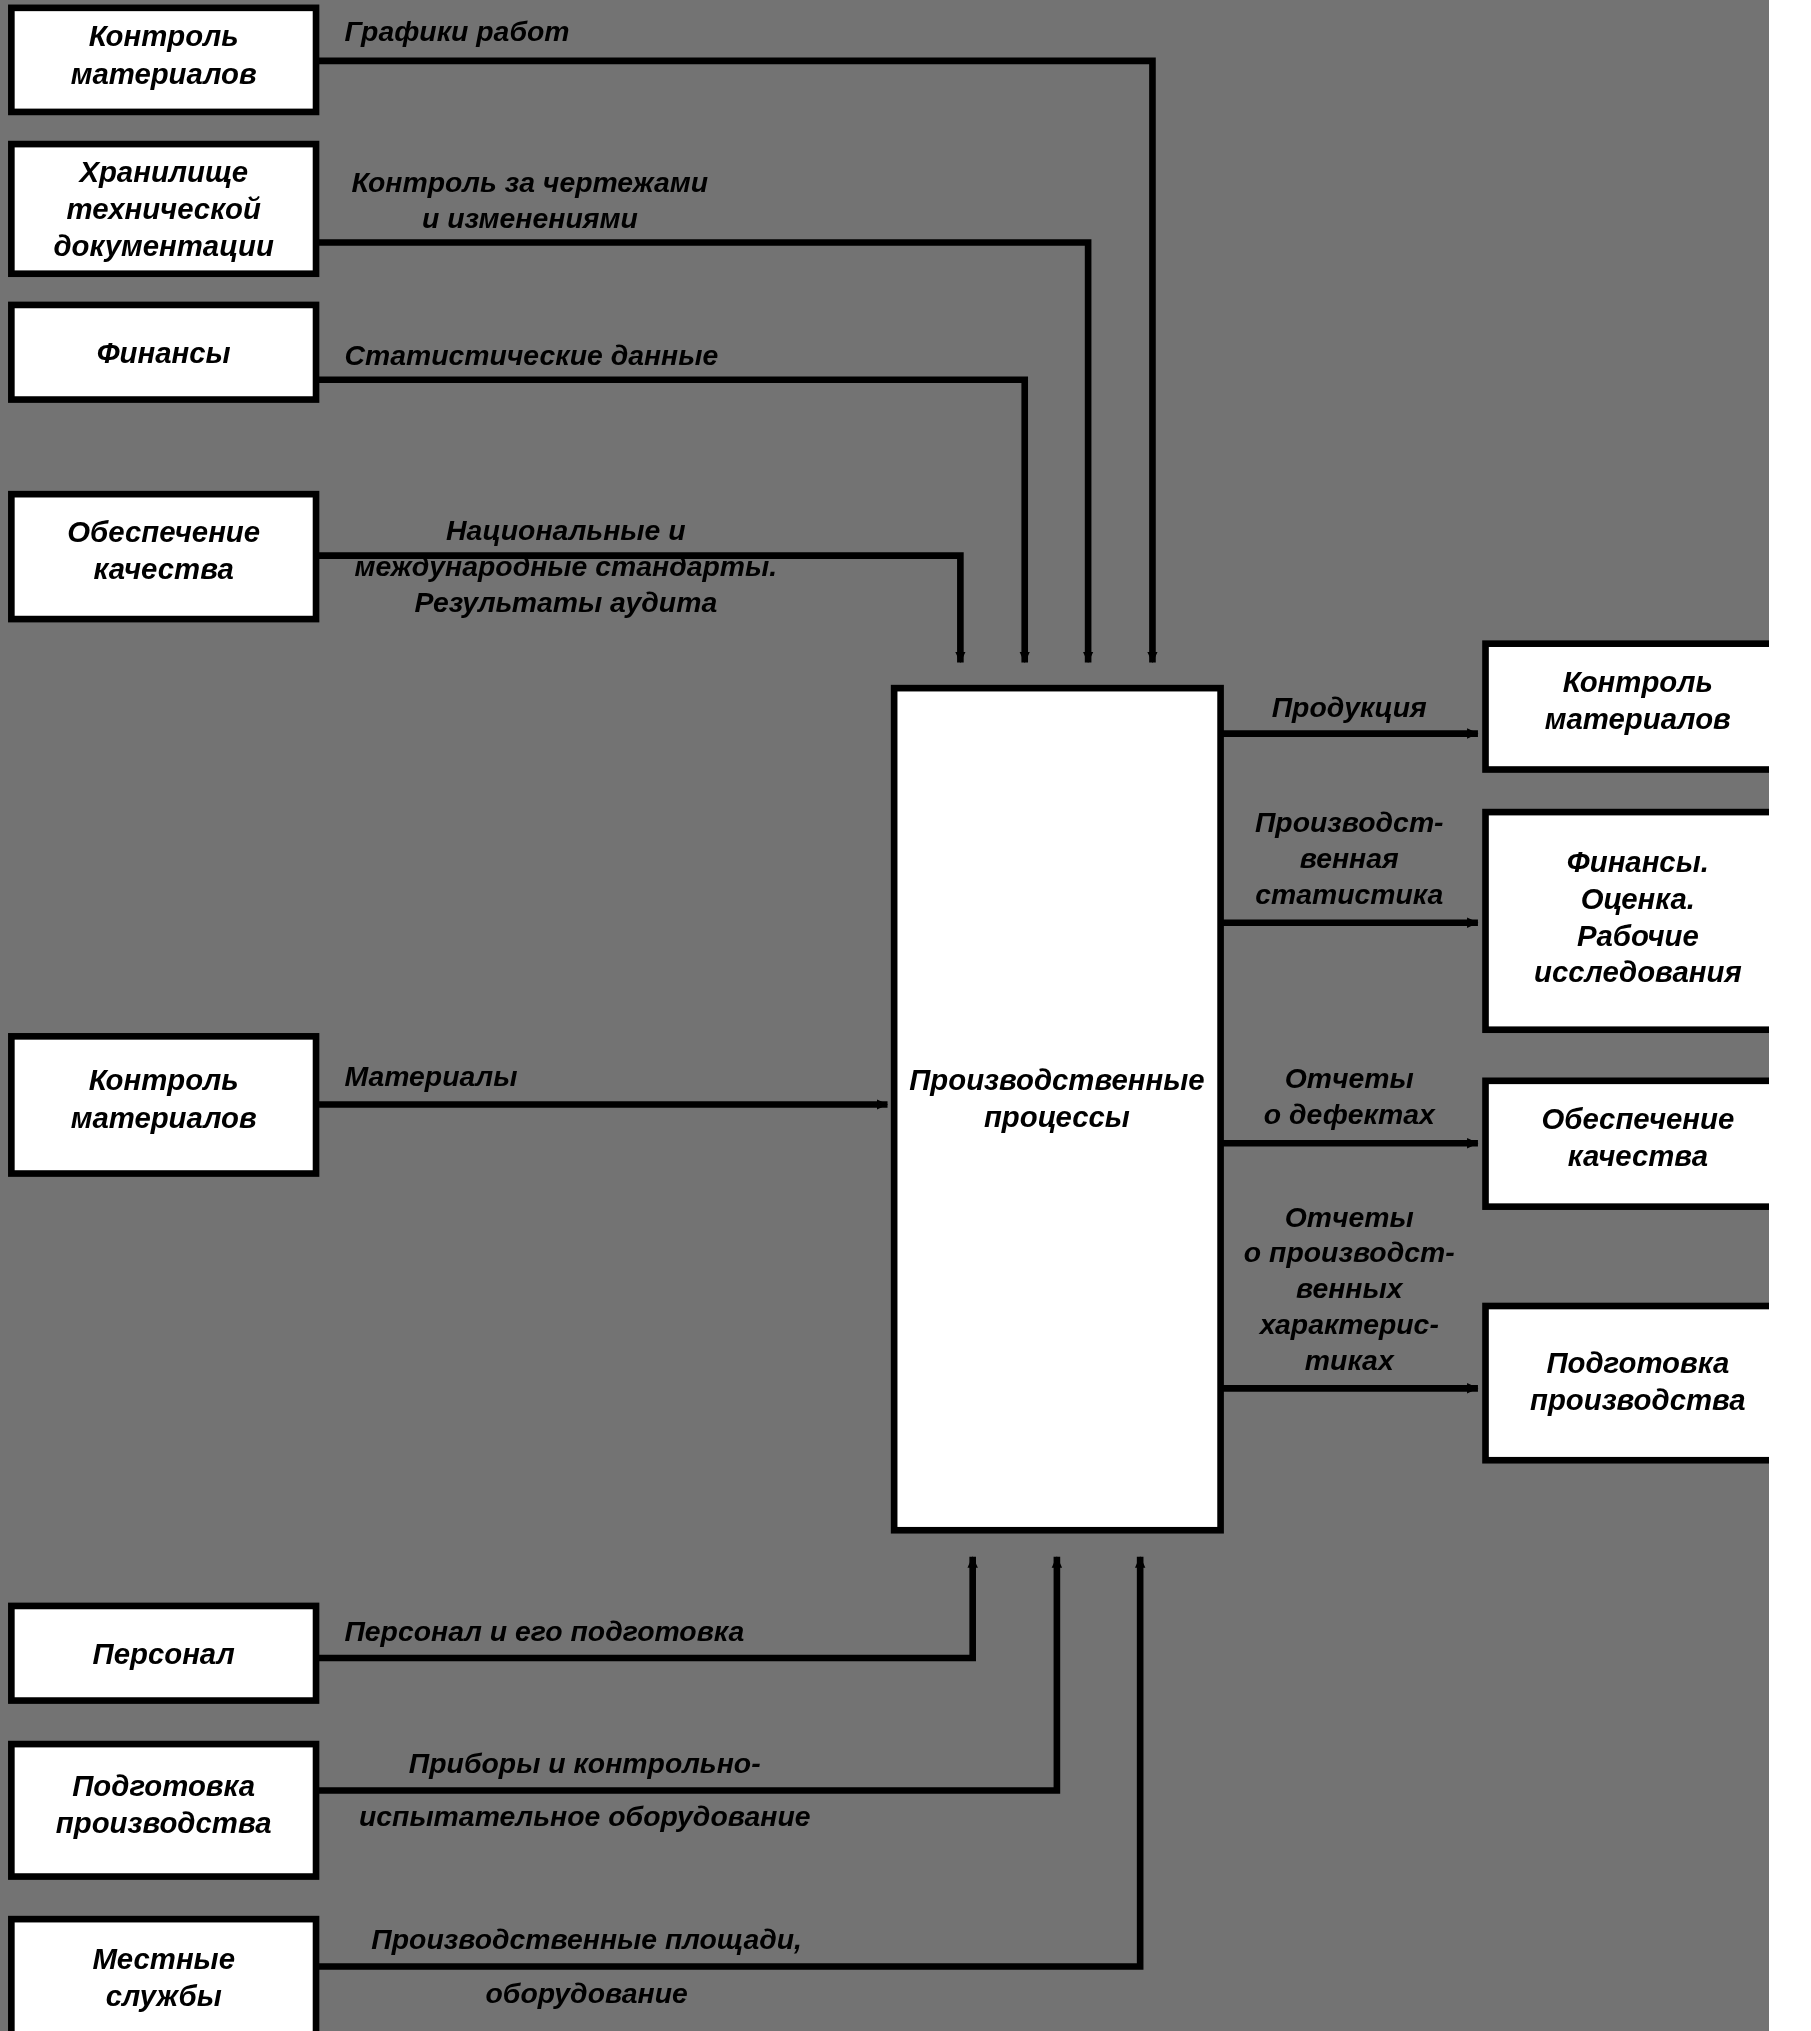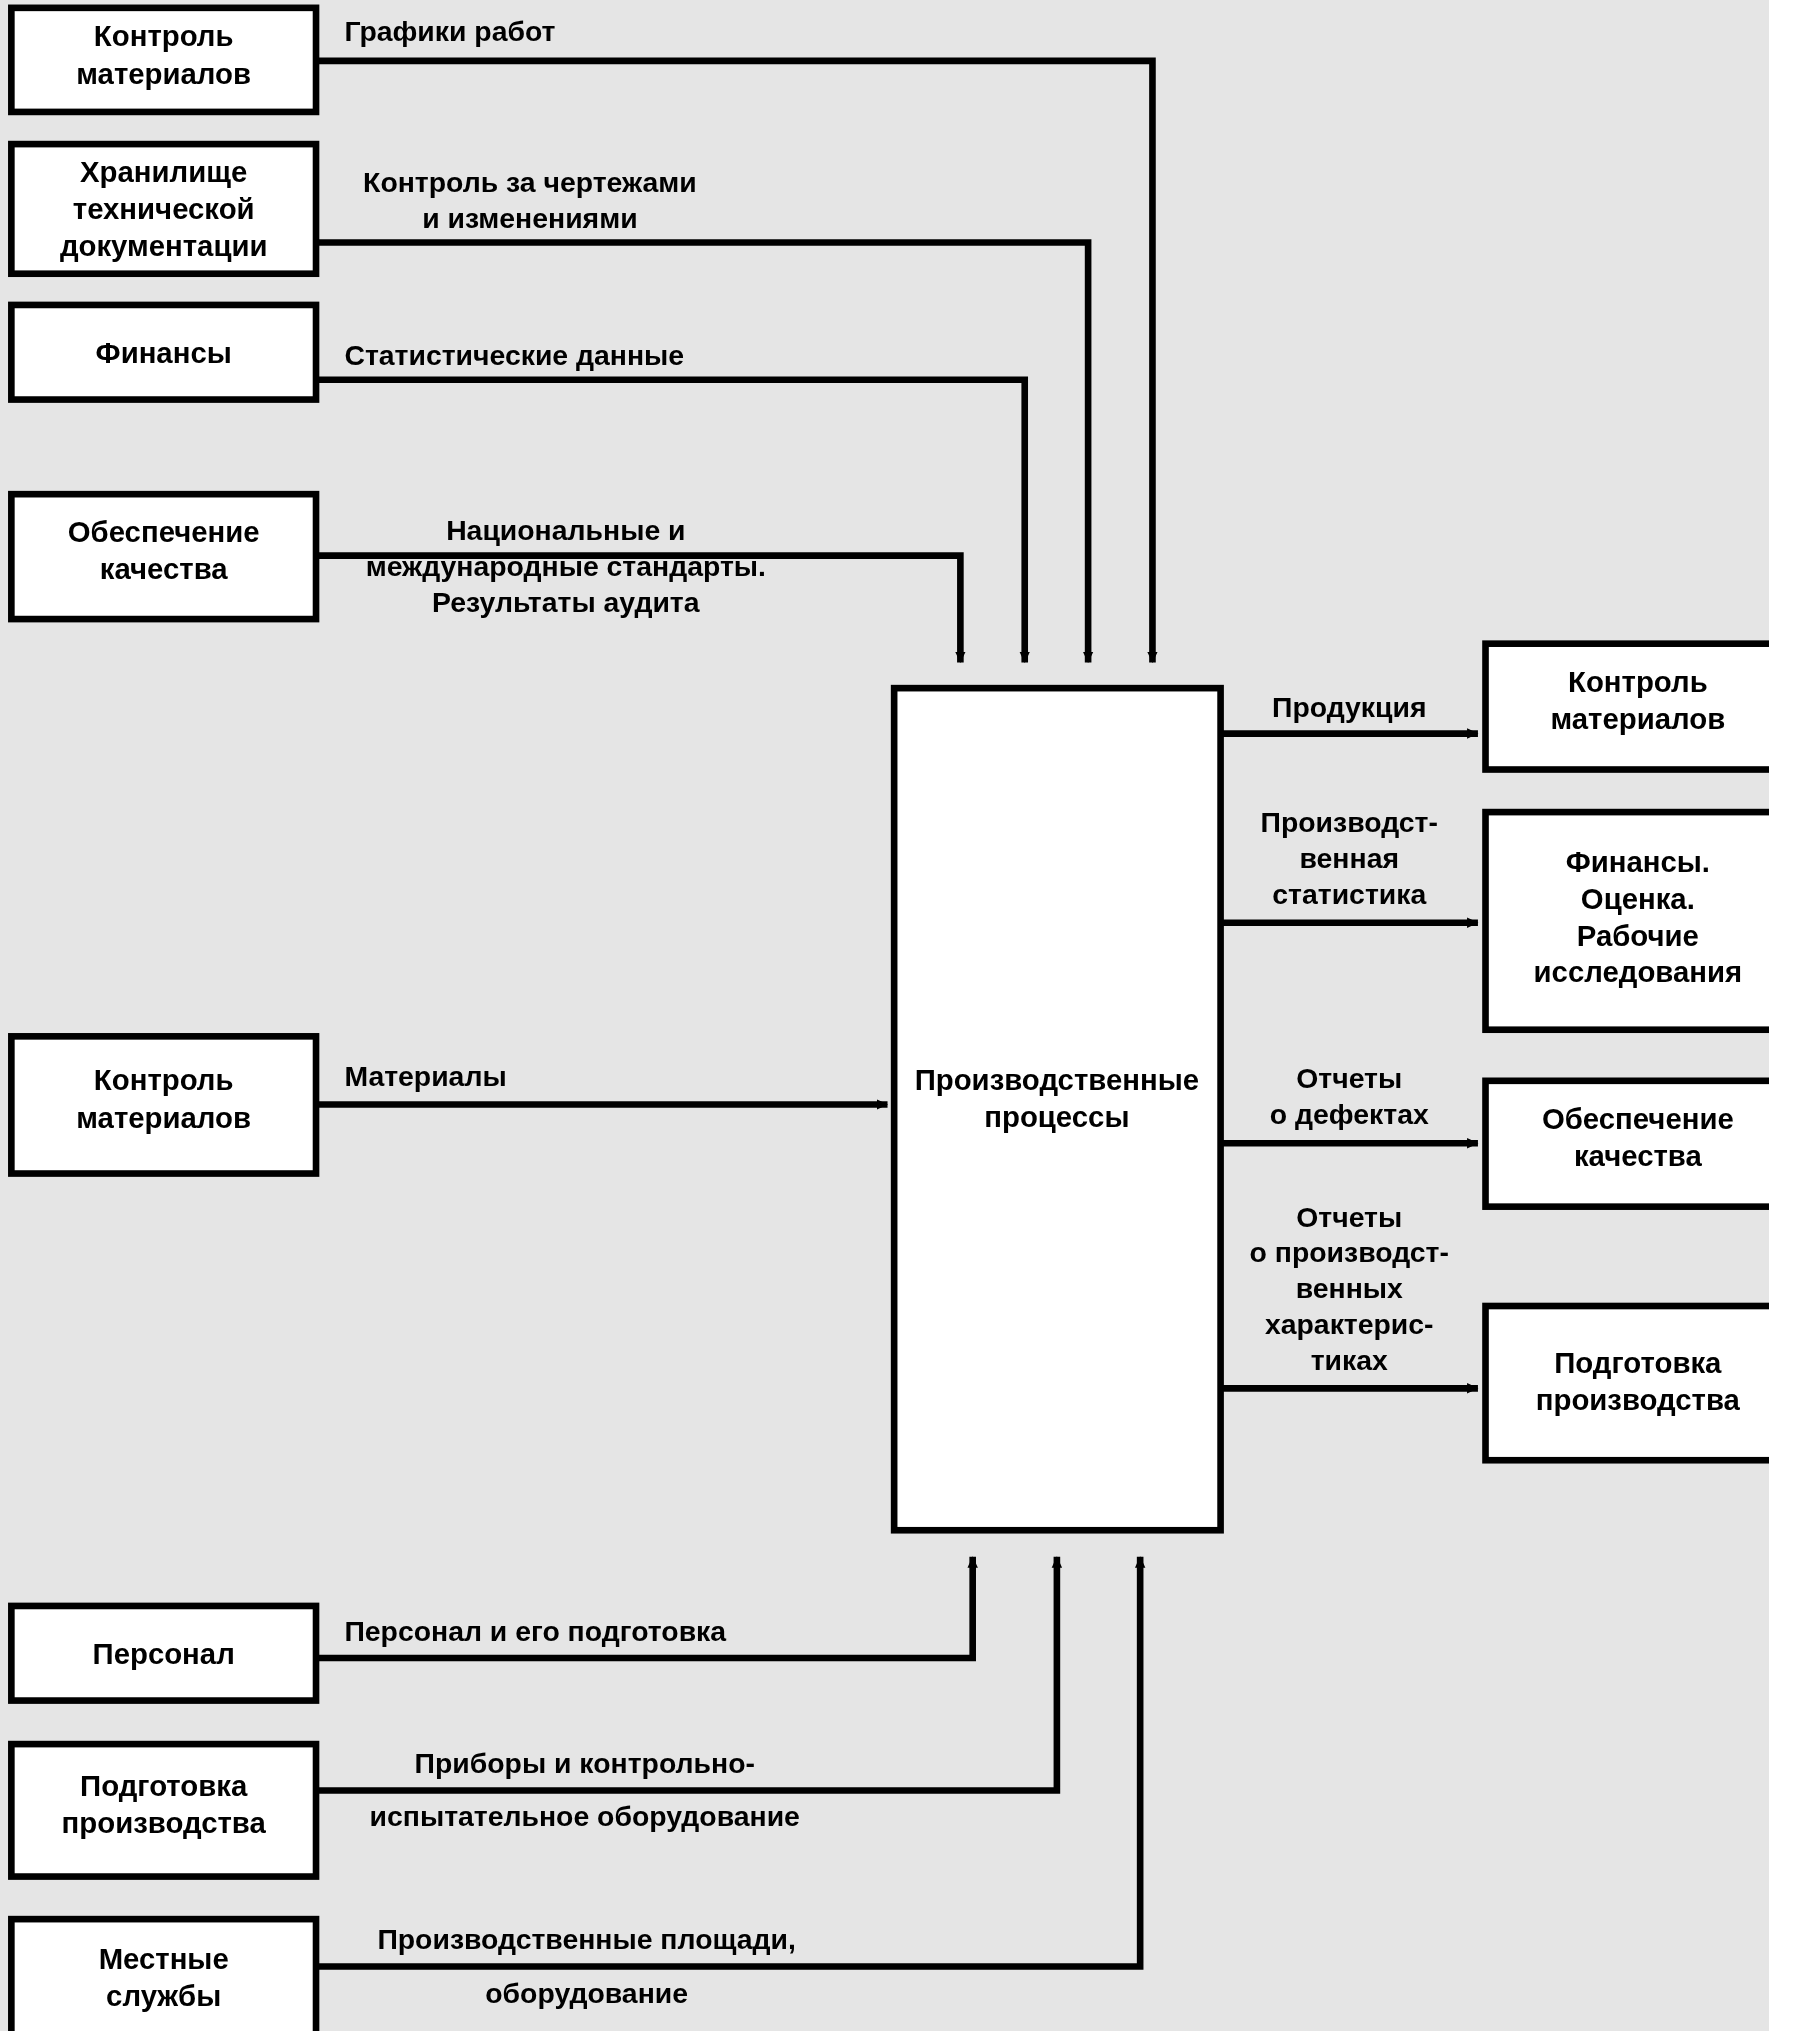--- a/index.html
+++ b/index.html
@@ -1,17 +1,17 @@
 <!DOCTYPE html>
 <html style="font-size:15px"><head>
 <meta charset="utf-8">
 <style>
   html,body{margin:0;padding:0;background:#ffffff;}
   body{font-family:"Liberation Sans", sans-serif;}
-  #stage{position:relative;width:1769px;height:2032px;background:#e5e5e5;overflow:hidden;}
+  #stage{position:relative;width:1769px;height:2032px;background:#737373;overflow:hidden;font-style:italic;}
   svg{display:block;}
   .box-label{font-family:"Liberation Sans", sans-serif;font-size:31px;font-weight:700;fill:#000;text-anchor:middle;}
   .flow-label{font-family:"Liberation Sans", sans-serif;font-size:30px;font-weight:700;fill:#000;}
   .flow-label.mid{text-anchor:middle;}
   .flow-label.start{text-anchor:start;}
 </style>
 </head>
 <body>
 
 <div id="stage">

